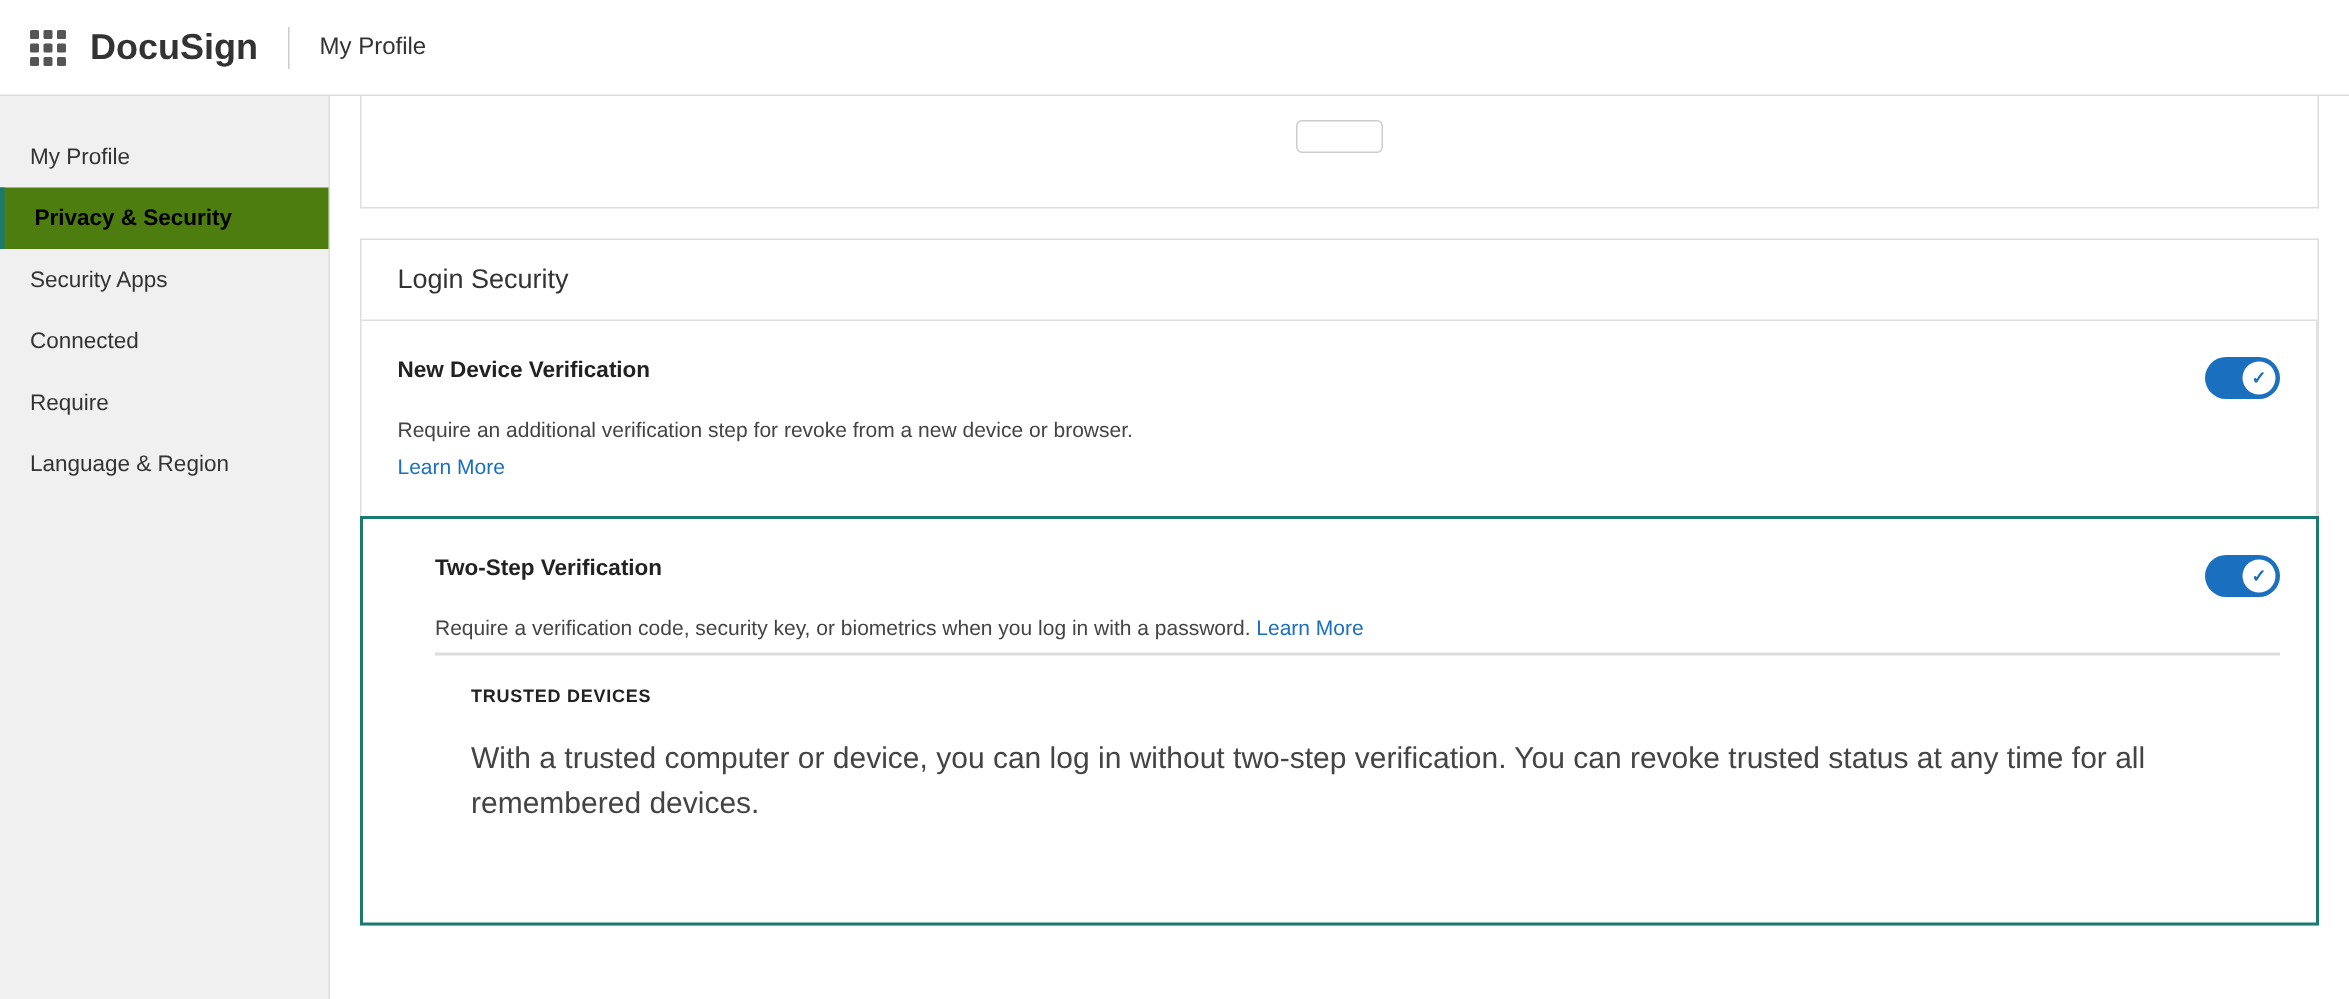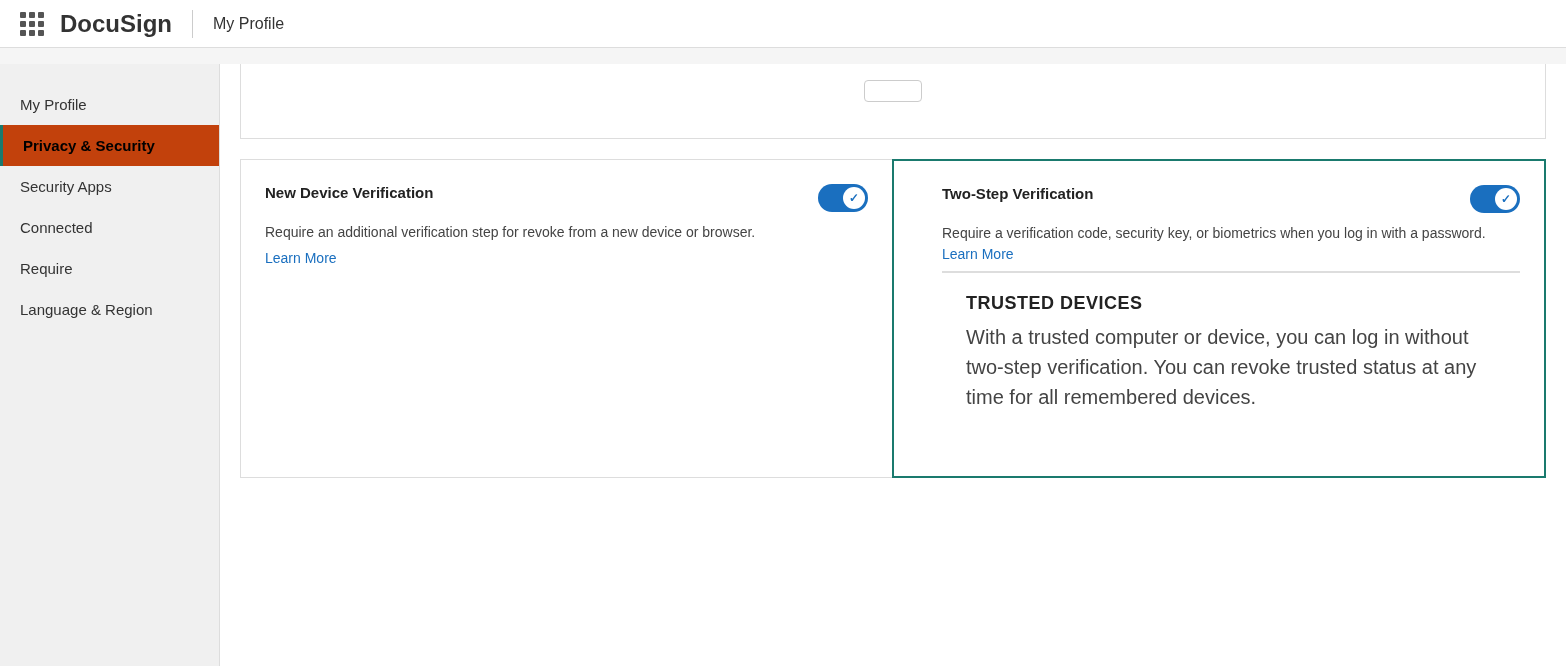--- a/index.html
+++ b/index.html
@@ -5,21 +5,21 @@
     * { box-sizing: border-box; margin: 0; padding: 0; }
     body { font-family: -apple-system, BlinkMacSystemFont, 'Segoe UI', Arial, sans-serif; background: #f5f5f5; color: #333; }
 
     
     .header {
       display: flex;
       align-items: center;
       background: #fff;
       border-bottom: 1px solid #ddd;
       padding: 0 20px;
-      height: 48px;
+      height: 64px;
       position: fixed;
       top: 0; left: 0; right: 0;
       z-index: 100;
     }
     .header-grid-icon {
       display: grid;
       grid-template-columns: repeat(3, 6px);
       grid-template-rows: repeat(3, 6px);
       gap: 3px;
       margin-right: 16px;
@@ -65,21 +65,21 @@
       flex-shrink: 0;
     }
     .sidebar-item {
       padding: 12px 20px;
       font-size: 15px;
       cursor: pointer;
       color: #333;
     }
     .sidebar-item.active {
       font-weight: 700;
-      background: #c2410c;
+      background: #4d7c0f;
       border-left: 3px solid #1a7a6e;
       color: #000;
     }
 
     
     .main {
       flex: 1;
       background: #fff;
       overflow-y: auto;
     }
@@ -117,21 +117,21 @@
       padding: 16px 24px;
       border-bottom: 1px solid #ddd;
       font-size: 18px;
       font-weight: 400;
       color: #333;
     }
 
     
     .login-security-grid {
       display: grid;
-      grid-template-columns: 1fr 1fr;
+      grid-template-columns: 1fr;
       border-top: none;
     }
 
     .security-option {
       padding: 24px;
       border-right: 1px solid #ddd;
     }
     .security-option:last-child {
       border-right: none;
     }
@@ -200,26 +200,26 @@
       font-size: 12px;
       font-weight: 900;
     }
 
     
     .trusted-devices {
       padding: 20px 24px 24px;
       border-top: 1px solid #ddd;
     }
     .trusted-devices-title {
-      font-size: 18px;
+      font-size: 12px;
       font-weight: 700;
       text-transform: uppercase;
       letter-spacing: 0.5px;
       color: #222;
-      margin-bottom: 8px;
+      margin-bottom: 20px;
     }
     .trusted-devices-desc {
       font-size: 20px;
       color: #444;
       line-height: 1.5;
       margin-bottom: 16px;
     }
     .revoke-all-btn {
       border: 1px solid #999;
       background: #fff;
@@ -290,20 +290,23 @@
 
   <main class="main">
 
     <div class="top-partial">
       <div class="top-partial-inner">
         <button class="top-partial-btn"></button>
       </div>
     </div>
 
     <div class="section-card">
+      <div class="section-header">
+        <span>Login Security</span>
+      </div>
 
       <div class="login-security-grid">
 
         <div class="security-option">
           <div class="option-header">
             <span class="option-title">New Device Verification</span>
             <div class="toggle">
               <div class="toggle-track">
                 <div class="toggle-thumb">
                   <span class="toggle-check">✓</span>

